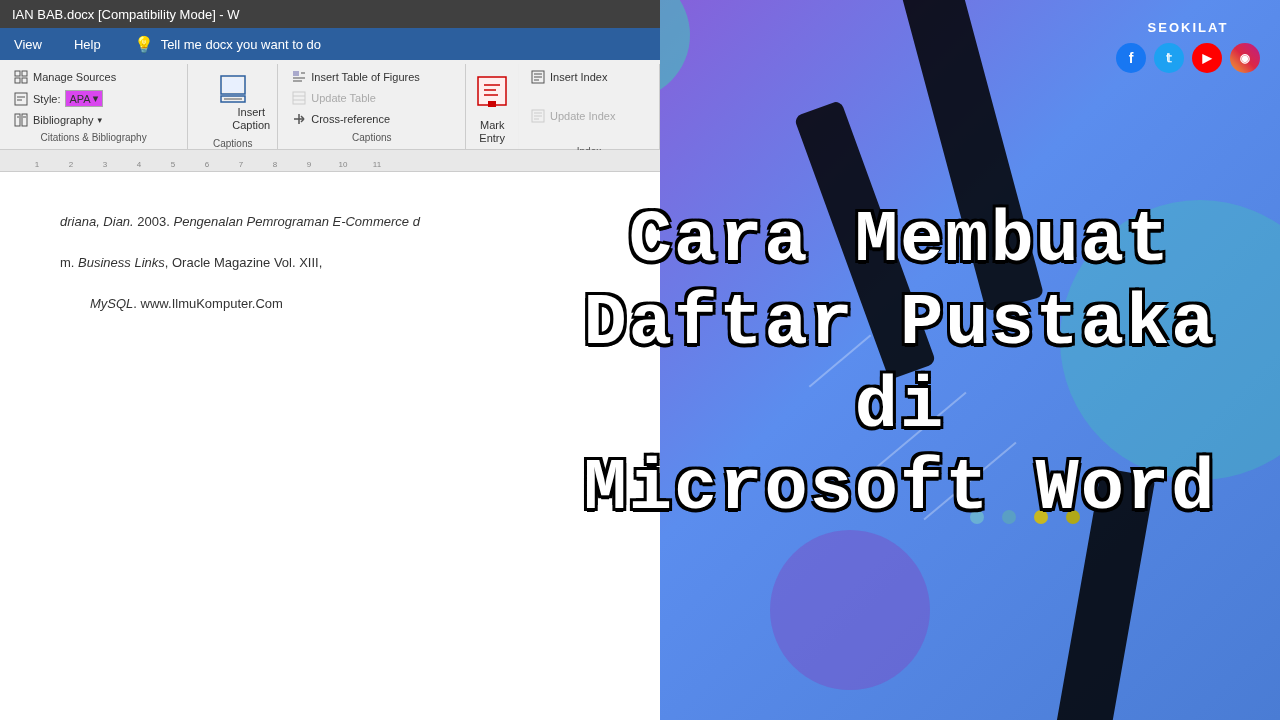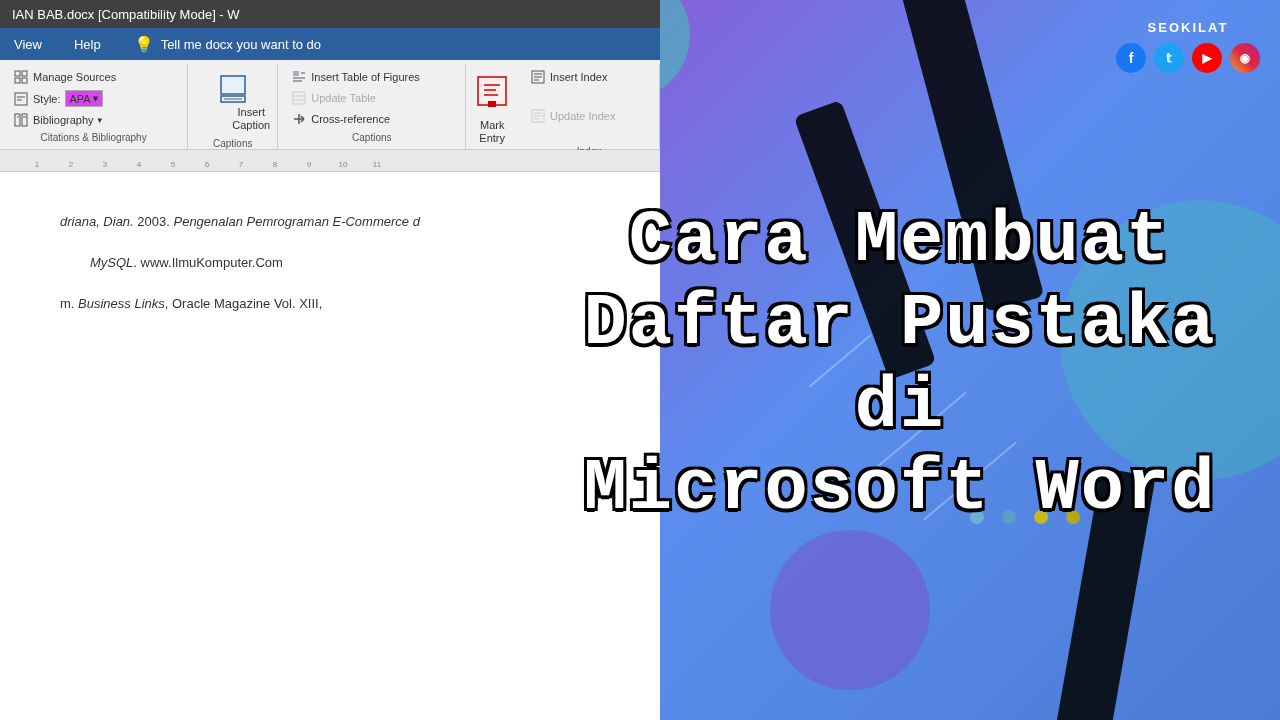--- a/index.html
+++ b/index.html
@@ -581,25 +581,25 @@
       <div class="ruler-num">11</div>
     </div>
   </div>
 
   <div class="doc-content">
     <div class="doc-entry doc-entry-indent">
       <span>
         <span style="font-style:italic">driana, Dian.</span> 2003. <span style="font-style:italic">Pengenalan Pemrograman E-Commerce d</span>
       </span>
     </div>
+    <div class="doc-entry doc-entry-indent">
+      <span>m. <span style="font-style:italic">Business Links</span>, Oracle Magazine Vol. XIII,</span>
+    </div>
     <div class="doc-entry" style="margin-left:30px;">
       <span style="font-style:italic">MySQL</span>. www.IlmuKomputer.Com
-    </div>
-    <div class="doc-entry doc-entry-indent">
-      <span>m. <span style="font-style:italic">Business Links</span>, Oracle Magazine Vol. XIII,</span>
     </div>
   </div>
 </div>
 
 <div class="overlay-text">
   <div class="overlay-title">Cara Membuat</div>
   <div class="overlay-title">Daftar Pustaka di</div>
   <div class="overlay-title">Microsoft Word</div>
 </div>
 

